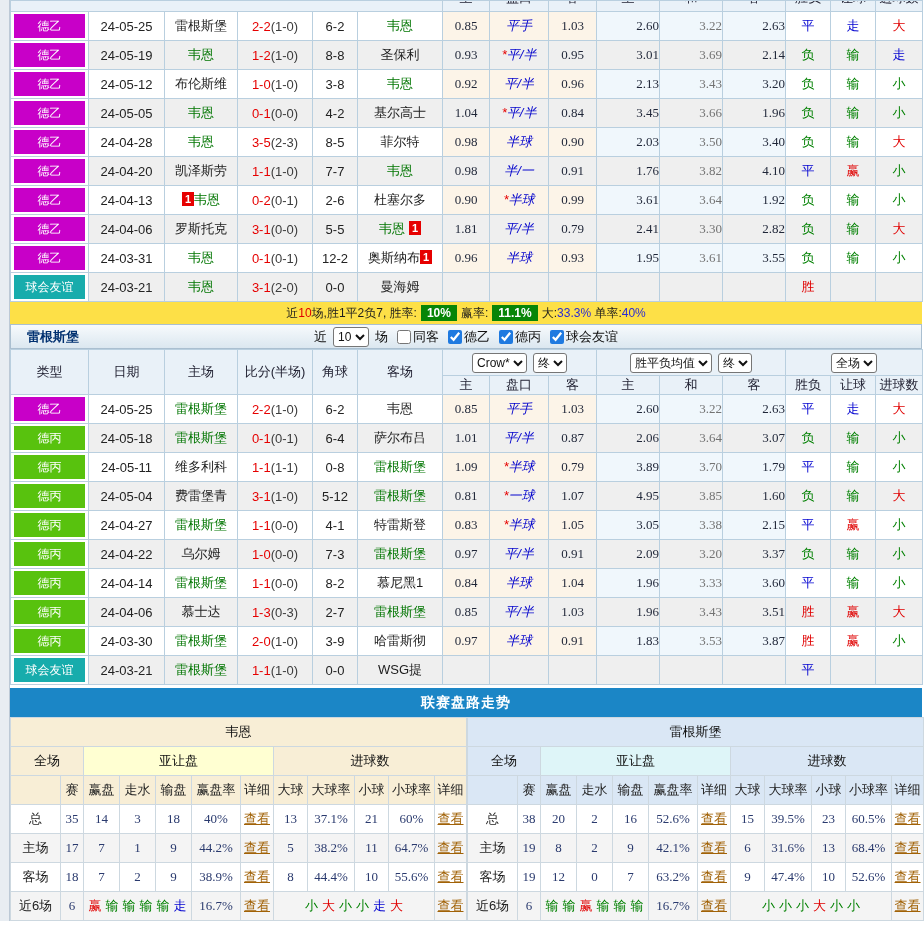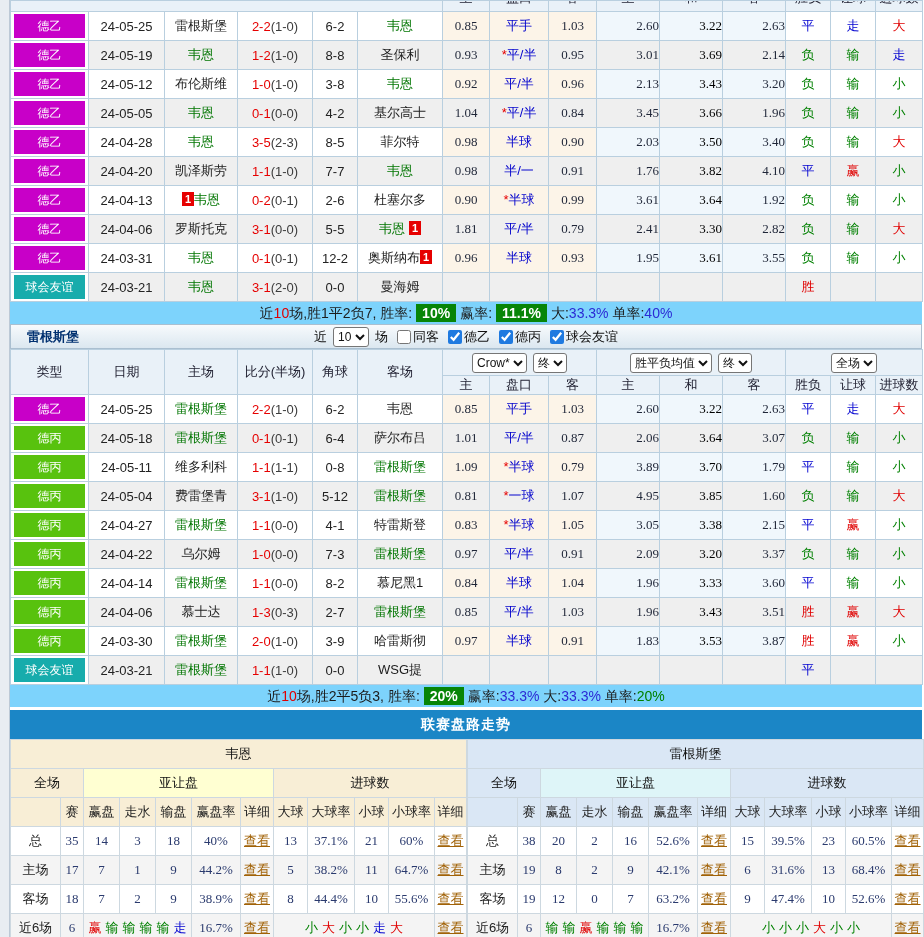--- a/index.html
+++ b/index.html
@@ -8,43 +8,43 @@
   .page{margin-left:10px;width:912px;}
 
   
   table.match{border-collapse:collapse;table-layout:fixed;width:912px;border:1px solid #8ea6ba;}
   table.match th,table.match td{border:1px solid #b9cfdf;text-align:center;padding:0;overflow:hidden;white-space:nowrap;font-weight:normal;}
   table.match tbody td{height:28px;background:#fff;}
   table.match tr.even td{background:#efefef;}
   table.match td.acol{background:#fcf4e8;}
   table.match td.ecol{background:#f0f7fc;text-align:right;}
   .num{font-family:"Liberation Serif","DejaVu Serif",serif;color:#1f2638;font-size:13px;}
-  .mid{color:#000000;}
-  .hcap{color:#0000cc;}
+  .mid{color:#737373;}
+  .hcap{color:#0000cc;font-style:italic;}
   .st{color:#e60000;}
   .lgcell{background:#fff !important;}
   .lg{margin:2px 3px;height:24px;line-height:24px;color:#fff;font-size:12px;}
   .lg-p{background:#c800c8;}
   .lg-g{background:#58c20e;}
   .lg-t{background:#17acac;}
   .sc{color:#e60000;}
   .half{color:#3c3c3c;}
   .tg{color:#007500;}
   .tk{color:#1c1c1c;}
   .b1{display:inline-block;background:#e60000;color:#fff;font-size:11px;line-height:14px;padding:0 3px;font-weight:bold;vertical-align:1px;}
   .cr{color:#e00000;}.cg{color:#008000;}.cb{color:#0000d0;}.cbl{color:#2b2bd5;}
   thead tr.clip th{height:10px;background:#e9f1f8;}
   .cliptxt{height:26px;line-height:26px;margin-top:-16px;font-size:13px;color:#223;text-align:center;}
   tr.selrow th{height:25px;background:#e9f1f8;color:#223;}
   tr.subhead th{height:16px;background:#e9f1f8;color:#223;font-size:13px;}
   select{font-size:12px;height:20px;border:1px solid #767676;border-radius:3px;background:#fff;color:#111;}
   .selgrp{display:flex;justify-content:center;gap:6px;align-items:center;}
 
   
-  .summary{height:22px;line-height:22px;text-align:center;background:#7dd3fc;font-size:14px;color:#1c1c1c;}
+  .summary{height:22px;line-height:22px;text-align:center;background:#fde047;font-size:12px;color:#1c1c1c;}
   .box{background:#078507;color:#fff;font-weight:bold;padding:1px 6px;margin:0 4px;}
 
   
   .sec-header{height:23px;background:linear-gradient(#f7fafc,#dbe7f0);border:1px solid #aabfd0;position:relative;display:flex;align-items:center;}
   .sec-title{position:absolute;left:16px;font-weight:bold;color:#003070;font-size:13px;}
   .filters{margin:0 auto;display:flex;align-items:center;font-size:13px;color:#111;}
   .filters .gap{width:6px;}
   input[type=checkbox]{width:14px;height:14px;accent-color:#1f7ae0;margin:0 2px 0 9px;vertical-align:-2px;}
 
   
@@ -582,21 +582,20 @@
           <td class="ecol num"></td>
           <td class="ecol num mid"></td>
           <td class="ecol num"></td>
           <td><span class="cb">平</span></td>
           <td></td>
           <td></td>
         </tr>
       </tbody>
   </table>
 
-  <div class="summary" id="sum2"><span>近</span><span class="cr">10</span><span>场,胜2平5负3, 胜率:</span><span class=" box">20%</span><span>赢率:</span><span class="cbl">33.3%</span><span> 大:</span><span class="cbl">33.3%</span><span> 单率:</span><span class="cg">20%</span></div>
 
   <div class="blue-bar">联赛盘路走势</div>
 
   <div class="trend" id="trend-wrap">
       <table class="trend-t warm">
         <colgroup>
           <col style="width: 50px;">
           <col style="width: 23px;">
           <col style="width: 36px;">
           <col style="width: 36px;">

